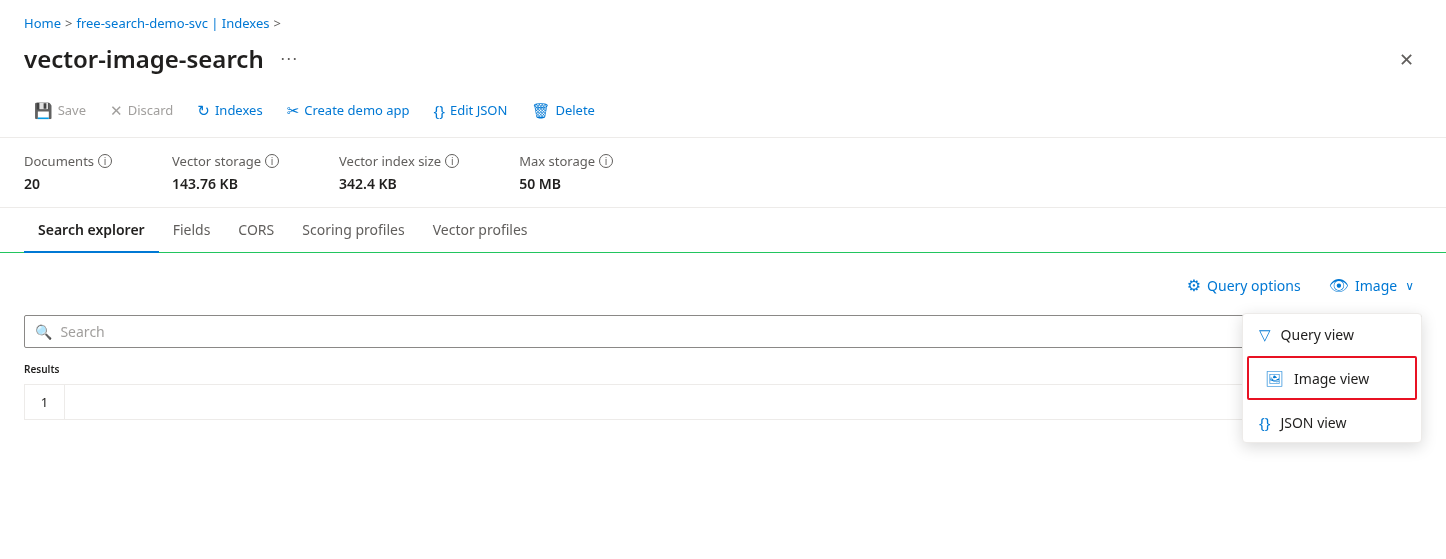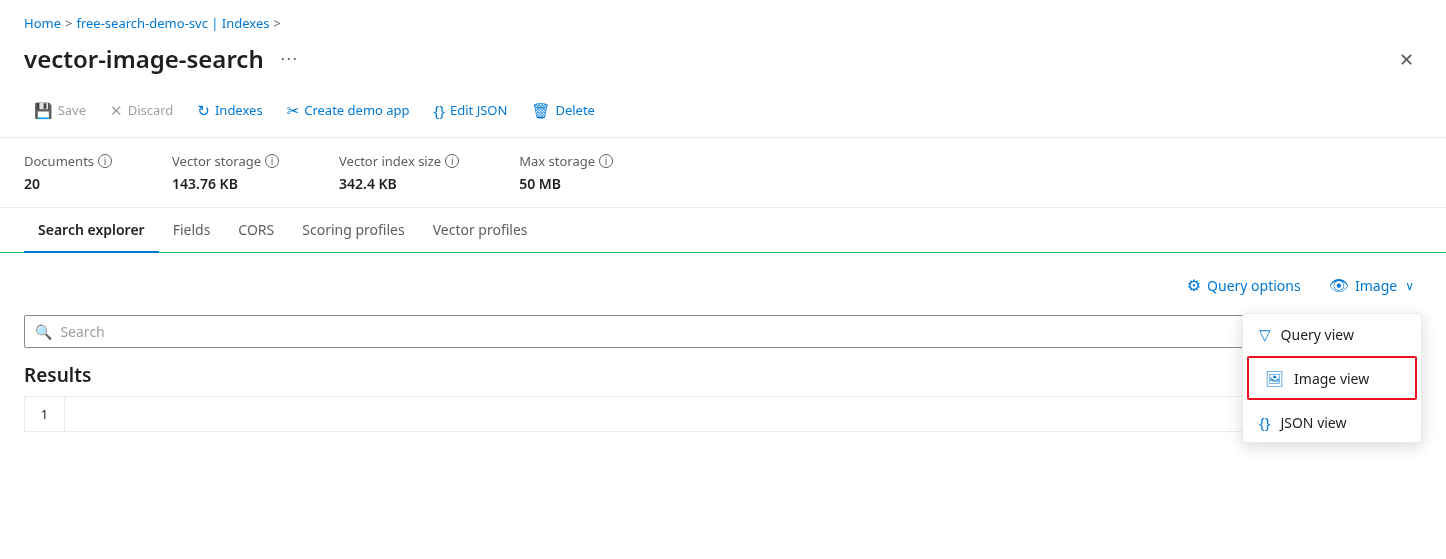--- a/index.html
+++ b/index.html
@@ -175,21 +175,21 @@
     .search-input {
       border: none;
       outline: none;
       font-size: 14px;
       flex: 1;
       font-family: inherit;
       color: #201f1e;
     }
     .search-input::placeholder { color: #a19f9d; }
     .results-label {
-      font-size: 19px;
+      font-size: 10px;
       font-weight: 600;
       color: #201f1e;
       margin-bottom: 8px;
     }
     .results-table {
       width: 100%;
       border-collapse: collapse;
     }
     .results-table td {
       border: 1px solid #edebe9;

